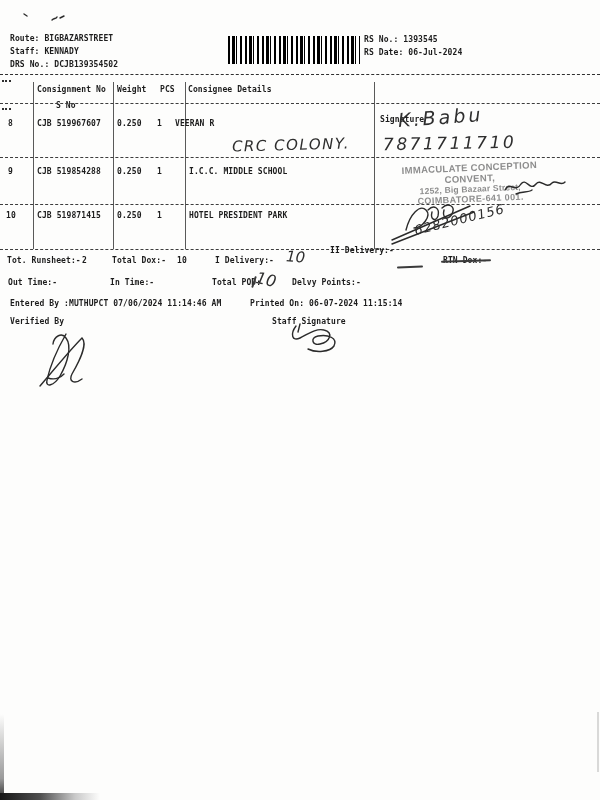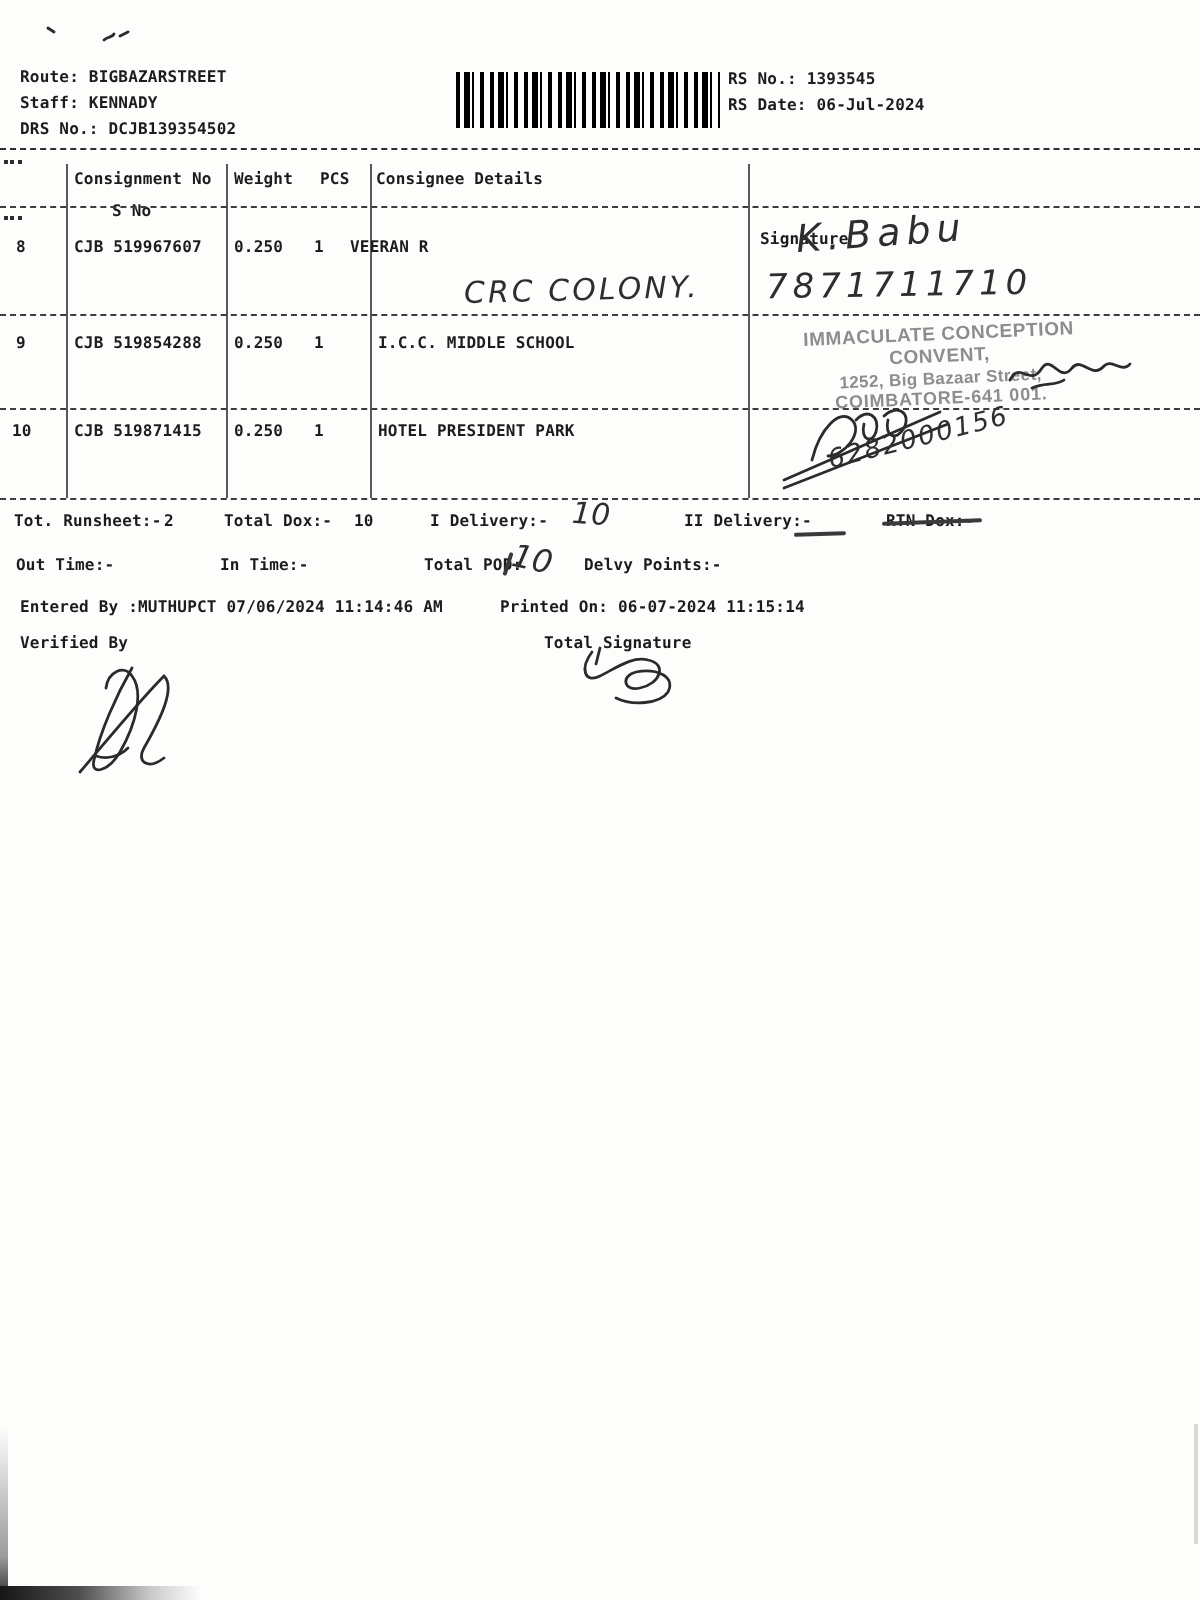--- a/index.html
+++ b/index.html
@@ -132,37 +132,37 @@
   <div class="hw" style="left:413px;top:212px;font-size:13px;letter-spacing:1px;transform:rotate(-14deg);">6282000156</div>
 
   <div class="hline" style="left:0;top:249px;width:600px;"></div>
 
   <div class="t" style="left:7px;top:256px;">Tot. Runsheet:-</div>
   <div class="t" style="left:82px;top:256px;">2</div>
   <div class="t" style="left:112px;top:256px;">Total Dox:-</div>
   <div class="t" style="left:177px;top:256px;">10</div>
   <div class="t" style="left:215px;top:256px;">I Delivery:-</div>
   <div class="hw" style="left:286px;top:248px;font-size:15px;transform:rotate(4deg);">10</div>
-  <div class="t" style="left:330px;top:256px;margin-left:12px;">II Delivery:-</div>
+  <div class="t" style="left:330px;top:246px;">II Delivery:-</div>
   <div class="inkline" style="left:397px;top:266px;width:26px;height:2px;transform:rotate(-2deg);"></div>
   <div class="t" style="left:443px;top:256px;">RTN Dox:-</div>
   <div class="inkline" style="left:441px;top:260px;width:50px;height:1.6px;transform:rotate(-2deg);"></div>
 
   <div class="t" style="left:8px;top:278px;">Out Time:-</div>
   <div class="t" style="left:110px;top:278px;">In Time:-</div>
   <div class="t" style="left:212px;top:278px;">Total POD:</div>
   <div class="hw" style="left:256px;top:270px;font-size:16px;transform:rotate(12deg);">10</div>
   <div class="inkline" style="left:253px;top:276px;width:2px;height:12px;transform:rotate(18deg);"></div>
   <div class="t" style="left:292px;top:278px;">Delvy Points:-</div>
 
   <div class="t" style="left:10px;top:299px;">Entered By :MUTHUPCT 07/06/2024 11:14:46 AM</div>
   <div class="t" style="left:250px;top:299px;">Printed On: 06-07-2024 11:15:14</div>
 
   <div class="t" style="left:10px;top:317px;">Verified By</div>
-  <div class="t" style="left:272px;top:317px;">Total Signature</div>
+  <div class="t" style="left:272px;top:317px;">Staff Signature</div>
 
   <svg class="scribble" style="left:286px;top:320px;" width="58" height="38">
     <path d="M10 6 C4 14 6 22 14 18 C22 14 30 8 38 10 C48 12 44 22 34 24 C26 26 24 18 32 16 C42 14 52 18 48 26 C44 32 30 33 22 29"></path>
     <path d="M14 4 L12 12"></path>
   </svg>
 
   <svg class="scribble" style="left:36px;top:328px;" width="66" height="64">
     <path d="M30 6 C22 20 14 38 11 52 C9 60 18 58 24 48 C32 34 36 18 30 10 C26 4 18 8 17 16"></path>
     <path d="M4 58 C16 44 34 22 46 10 C52 16 44 32 36 46 C32 53 38 57 46 51"></path>
     <path d="M12 50 C18 52 24 50 28 46"></path>

